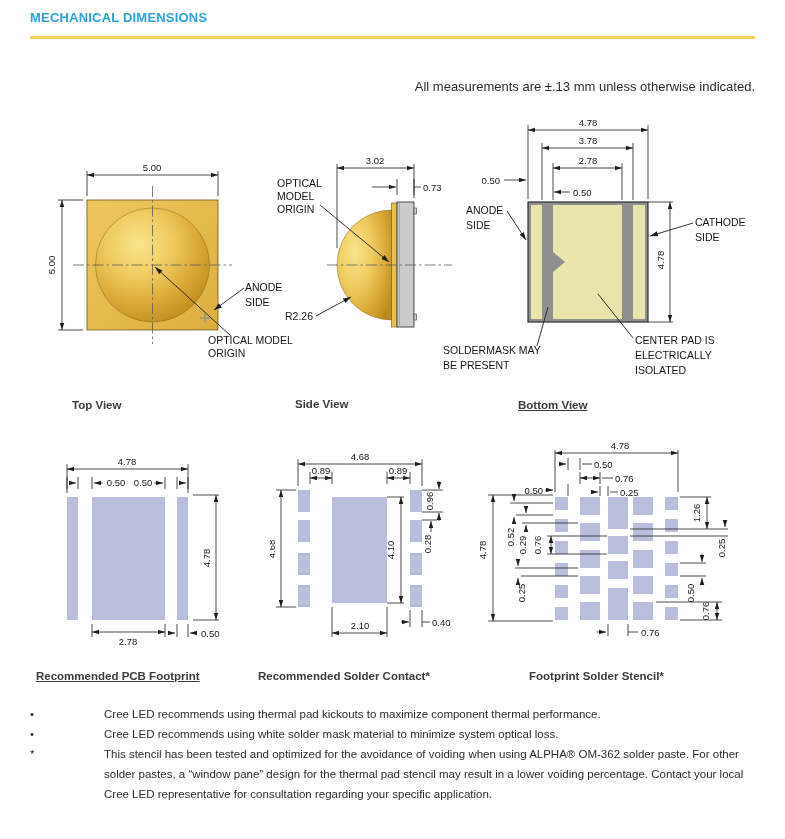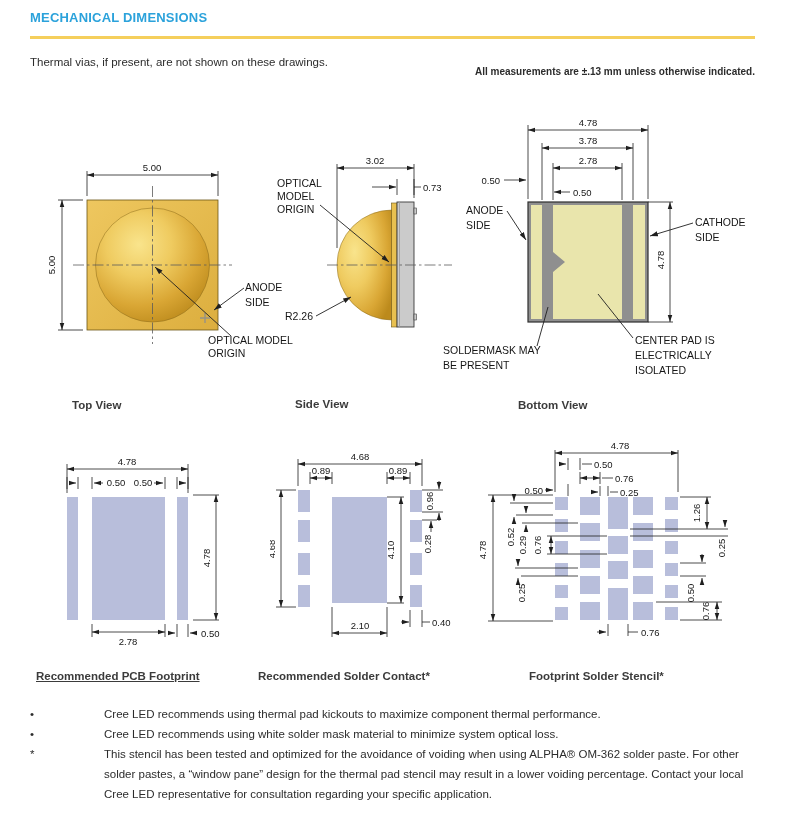--- a/index.html
+++ b/index.html
@@ -2,21 +2,21 @@
 <html><head>
 <meta charset="utf-8">
 <style>
   html,body{margin:0;padding:0;background:#fff;}
   #page{position:relative;width:785px;height:839px;background:#fff;
         font-family:"Liberation Sans",sans-serif;color:#222;overflow:hidden;}
   .abs{position:absolute;}
   #title{left:30px;top:10px;font-size:13px;font-weight:bold;color:#2BA2DB;letter-spacing:.2px;}
   #rule{left:30px;top:36px;width:725px;height:2.5px;background:#F5CF5C;}
   #subtitle{left:30px;top:56px;font-size:11.5px;color:#2c2c2c;}
-  #tolerance{right:30px;top:66px;font-size:10px;color:#2c2c2c;font-weight:bold;}
+  #tolerance{right:30px;top:79px;font-size:13px;color:#2c2c2c;}
   .caption{font-size:11.5px;font-weight:bold;color:#3b3b3b;text-align:left;width:160px;}
   
   .dim,.ext{stroke:#1f1f1f;stroke-width:.8;fill:none;}
   .leader{stroke:#1f1f1f;stroke-width:.9;fill:none;}
   .cl{stroke:#5a5a5a;stroke-width:.8;stroke-dasharray:11 3 2.5 3;fill:none;}
   text.d{font:9.5px "Liberation Sans",sans-serif;fill:#161616;}
   text.lab{font:10.5px "Liberation Sans",sans-serif;fill:#161616;}
   .padb{fill:#B8BEDB;}
   .pady{fill:#E9E5AC;}
   #notes{left:30px;top:704px;width:730px;font-size:11.5px;color:#2c2c2c;line-height:20px;}
@@ -24,21 +24,20 @@
   .note-bullet{width:30px;flex:0 0 30px;}
   .note-text{flex:1;margin-left:44px;}
 </style>
 </head>
 <body>
 
 <div id="page">
 
   <div class="abs" id="title">MECHANICAL DIMENSIONS</div>
   <div class="abs" id="rule"></div>
-  <div class="abs" id="subtitle">Thermal vias, if present, are not shown on these drawings.</div>
   <div class="abs" id="tolerance">All measurements are ±.13 mm unless otherwise indicated.</div>
 
   <svg class="abs" style="left:35px;top:150px;" width="280" height="230">
     <defs>
       <marker id="m1" viewBox="0 0 10 8" refX="10" refY="4" markerWidth="9" markerHeight="7" orient="auto-start-reverse">
         <path d="M0,0.8 L10,4 L0,7.2 Z" fill="#1f1f1f"></path>
       </marker>
       <linearGradient id="gSq" x1="0" y1="0" x2="1" y2="1">
         <stop offset="0" stop-color="#EEC75F"></stop>
           <stop offset="1" stop-color="#DCAE3E"></stop>
@@ -148,21 +147,21 @@
       <path class="leader" d="M253,113 L210,126" marker-end="url(#m1)"></path>
       <text class="lab" x="3" y="244">SOLDERMASK MAY</text>
       <text class="lab" x="3" y="259">BE PRESENT</text>
       <path class="leader" d="M97,236 L108,197"></path>
       <text class="lab" x="195" y="234">CENTER PAD IS</text>
       <text class="lab" x="195" y="249">ELECTRICALLY</text>
       <text class="lab" x="195" y="264">ISOLATED</text>
       <path class="leader" d="M193,228 L158,184"></path>
     </g>
   </svg>
-  <div class="abs caption" style="left:518px;top:399px;">Bottom View</div>
+  <div class="abs caption" style="left:518px;top:399px;text-decoration:underline;">Bottom View</div>
 
   <svg class="abs" style="left:35px;top:450px;" width="230" height="210">
     <rect class="padb" x="32" y="47" width="11" height="123"></rect>
     <rect class="padb" x="57" y="47" width="73" height="123"></rect>
     <rect class="padb" x="142" y="47" width="11" height="123"></rect>
     <g>
       <path class="ext" d="M32,43 V14 M153,43 V14"></path>
       <path class="dim" d="M32,19 H153" marker-start="url(#m1)" marker-end="url(#m1)"></path>
       <text class="d" x="92" y="15" text-anchor="middle">4.78</text>
       <path class="ext" d="M32,27 V39 M43,27 V39"></path>

